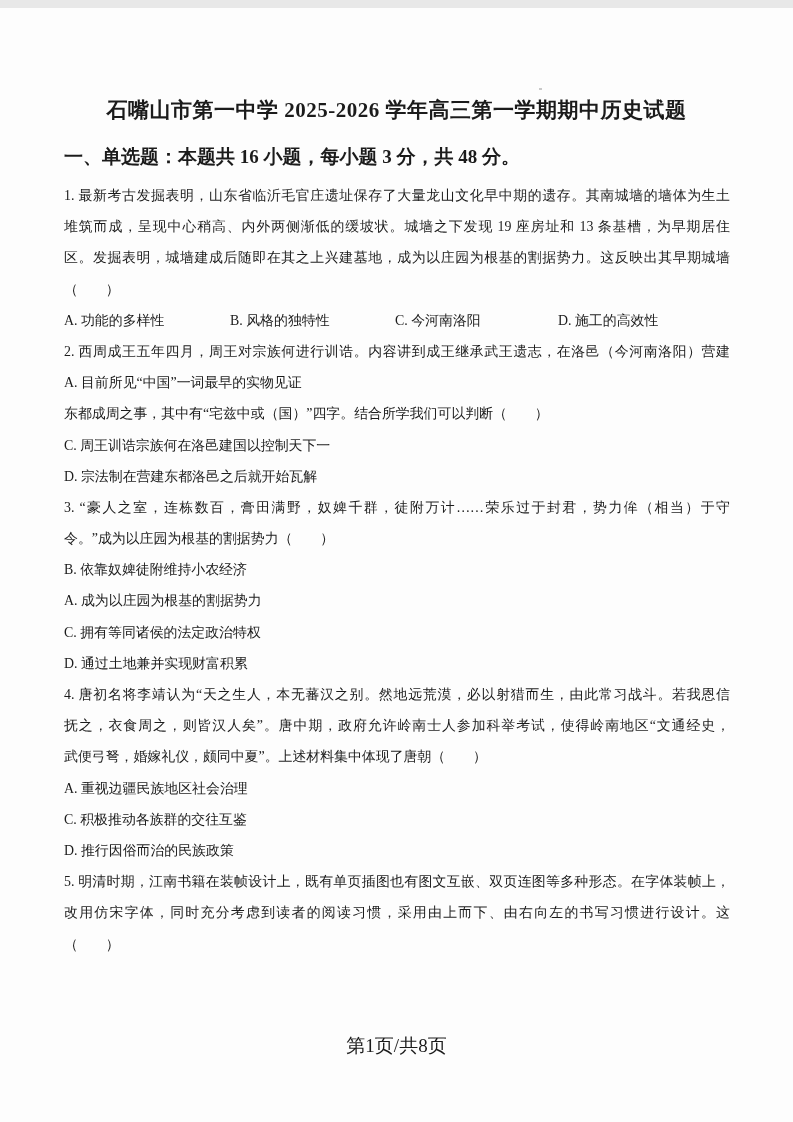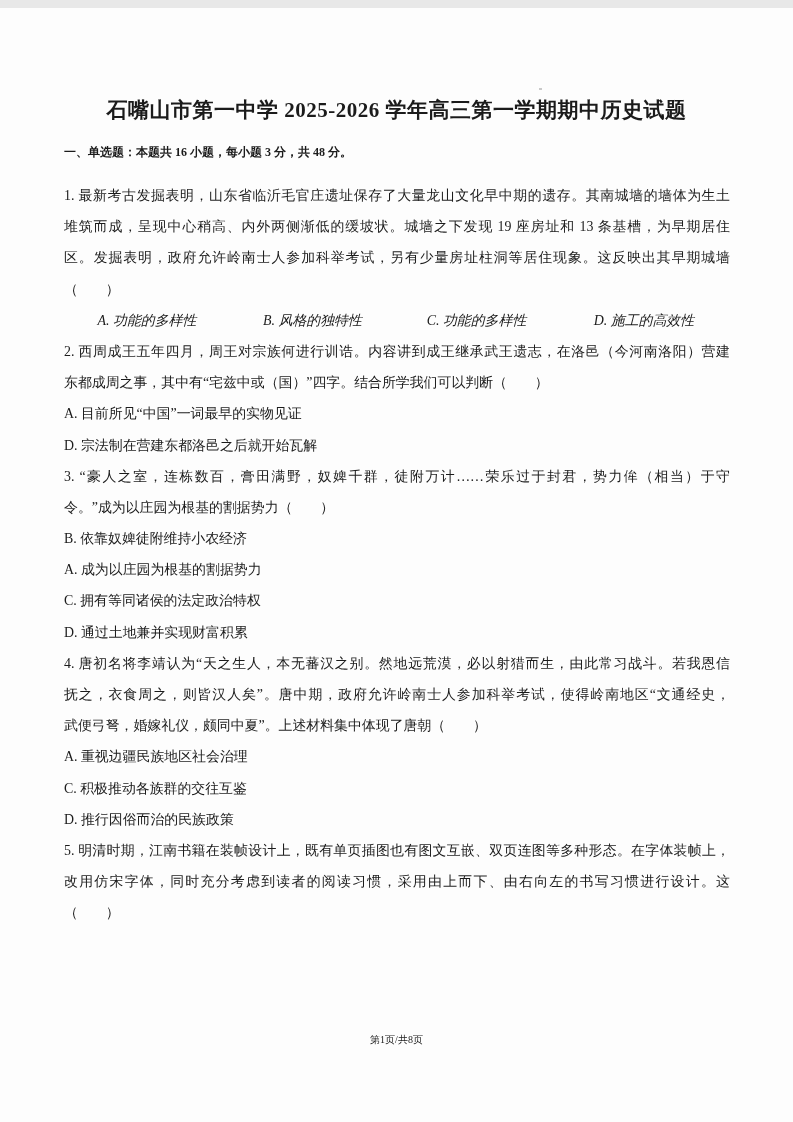--- a/index.html
+++ b/index.html
@@ -22,21 +22,21 @@
     font-size: 21px;
     font-weight: bold;
     letter-spacing: 0.5px;
     white-space: nowrap;
   }
   .heading {
     position: absolute;
     top: 136px;
     left: 64px;
     width: 666px;
-    font-size: 12px;
+    font-size: 19px;
     font-weight: bold;
     white-space: nowrap;
   }
   .content {
     position: absolute;
     top: 172px;
     left: 64px;
     width: 666px;
     font-size: 13.9px;
   }
@@ -48,28 +48,28 @@
   }
   .line.j {
     text-align: justify;
     text-align-last: justify;
     text-justify: inter-character;
   }
   .opt-row {
     display: grid;
     grid-template-columns: 166px 165px 163px 1fr;
   }
-  .opt-row .opt { display: block; text-align: center; font-style: italic; }
+  .opt-row .opt { display: block; text-align: left; }
   .footer {
     position: absolute;
     top: 1025px;
     left: 0;
     width: 793px;
     text-align: center;
-    font-size: 10px;
+    font-size: 19px;
   }
   .bottom-bar {
     position: absolute;
     left: 0;
     bottom: 0;
     width: 793px;
     height: 5px;
     background: #8b8e91;
   }
   .dot {
@@ -88,34 +88,35 @@
 
   <div class="title">石嘴山市第一中学 2025-2026 学年高三第一学期期中历史试题</div>
 
   <div class="heading">一、单选题：本题共 16 小题，每小题 3 分，共 48 分。</div>
 
   <div class="content">
 
     <div>
       <div class="line j">1. 最新考古发掘表明，山东省临沂毛官庄遗址保存了大量龙山文化早中期的遗存。其南城墙的墙体为生土</div>
       <div class="line j">堆筑而成，呈现中心稍高、内外两侧渐低的缓坡状。城墙之下发现 19 座房址和 13 条基槽，为早期居住</div>
-      <div class="line j">区。发掘表明，政府允许岭南士人参加科举考试，另有少量房址柱洞等居住现象。这反映出其早期城墙</div>
+      <div class="line j">区。发掘表明，城墙建成后随即在其之上兴建墓地，成为以庄园为根基的割据势力。这反映出其早期城墙</div>
       <div class="line">（　　）</div>
       <div class="line opt-row">
         <span class="opt">A. 功能的多样性</span>
         <span class="opt">B. 风格的独特性</span>
-        <span class="opt">C. 功能的多样性</span>
+        <span class="opt">C. 今河南洛阳</span>
         <span class="opt">D. 施工的高效性</span>
       </div>
     </div>
 
     <div>
       <div class="line j">2. 西周成王五年四月，周王对宗族何进行训诰。内容讲到成王继承武王遗志，在洛邑（今河南洛阳）营建</div>
+      <div class="line">A. 目前所见“中国”一词最早的实物见证</div>
       <div class="line">东都成周之事，其中有“宅兹中或（国）”四字。结合所学我们可以判断（　　）</div>
-      <div class="line">A. 目前所见“中国”一词最早的实物见证</div>
+      <div class="line">C. 周王训诰宗族何在洛邑建国以控制天下一</div>
       <div class="line">D. 宗法制在营建东都洛邑之后就开始瓦解</div>
     </div>
 
     <div>
       <div class="line j">3. “豪人之室，连栋数百，膏田满野，奴婢千群，徒附万计……荣乐过于封君，势力侔（相当）于守</div>
       <div class="line">令。”成为以庄园为根基的割据势力（　　）</div>
       <div class="line">B. 依靠奴婢徒附维持小农经济</div>
       <div class="line">A. 成为以庄园为根基的割据势力</div>
       <div class="line">C. 拥有等同诸侯的法定政治特权</div>
       <div class="line">D. 通过土地兼并实现财富积累</div>

